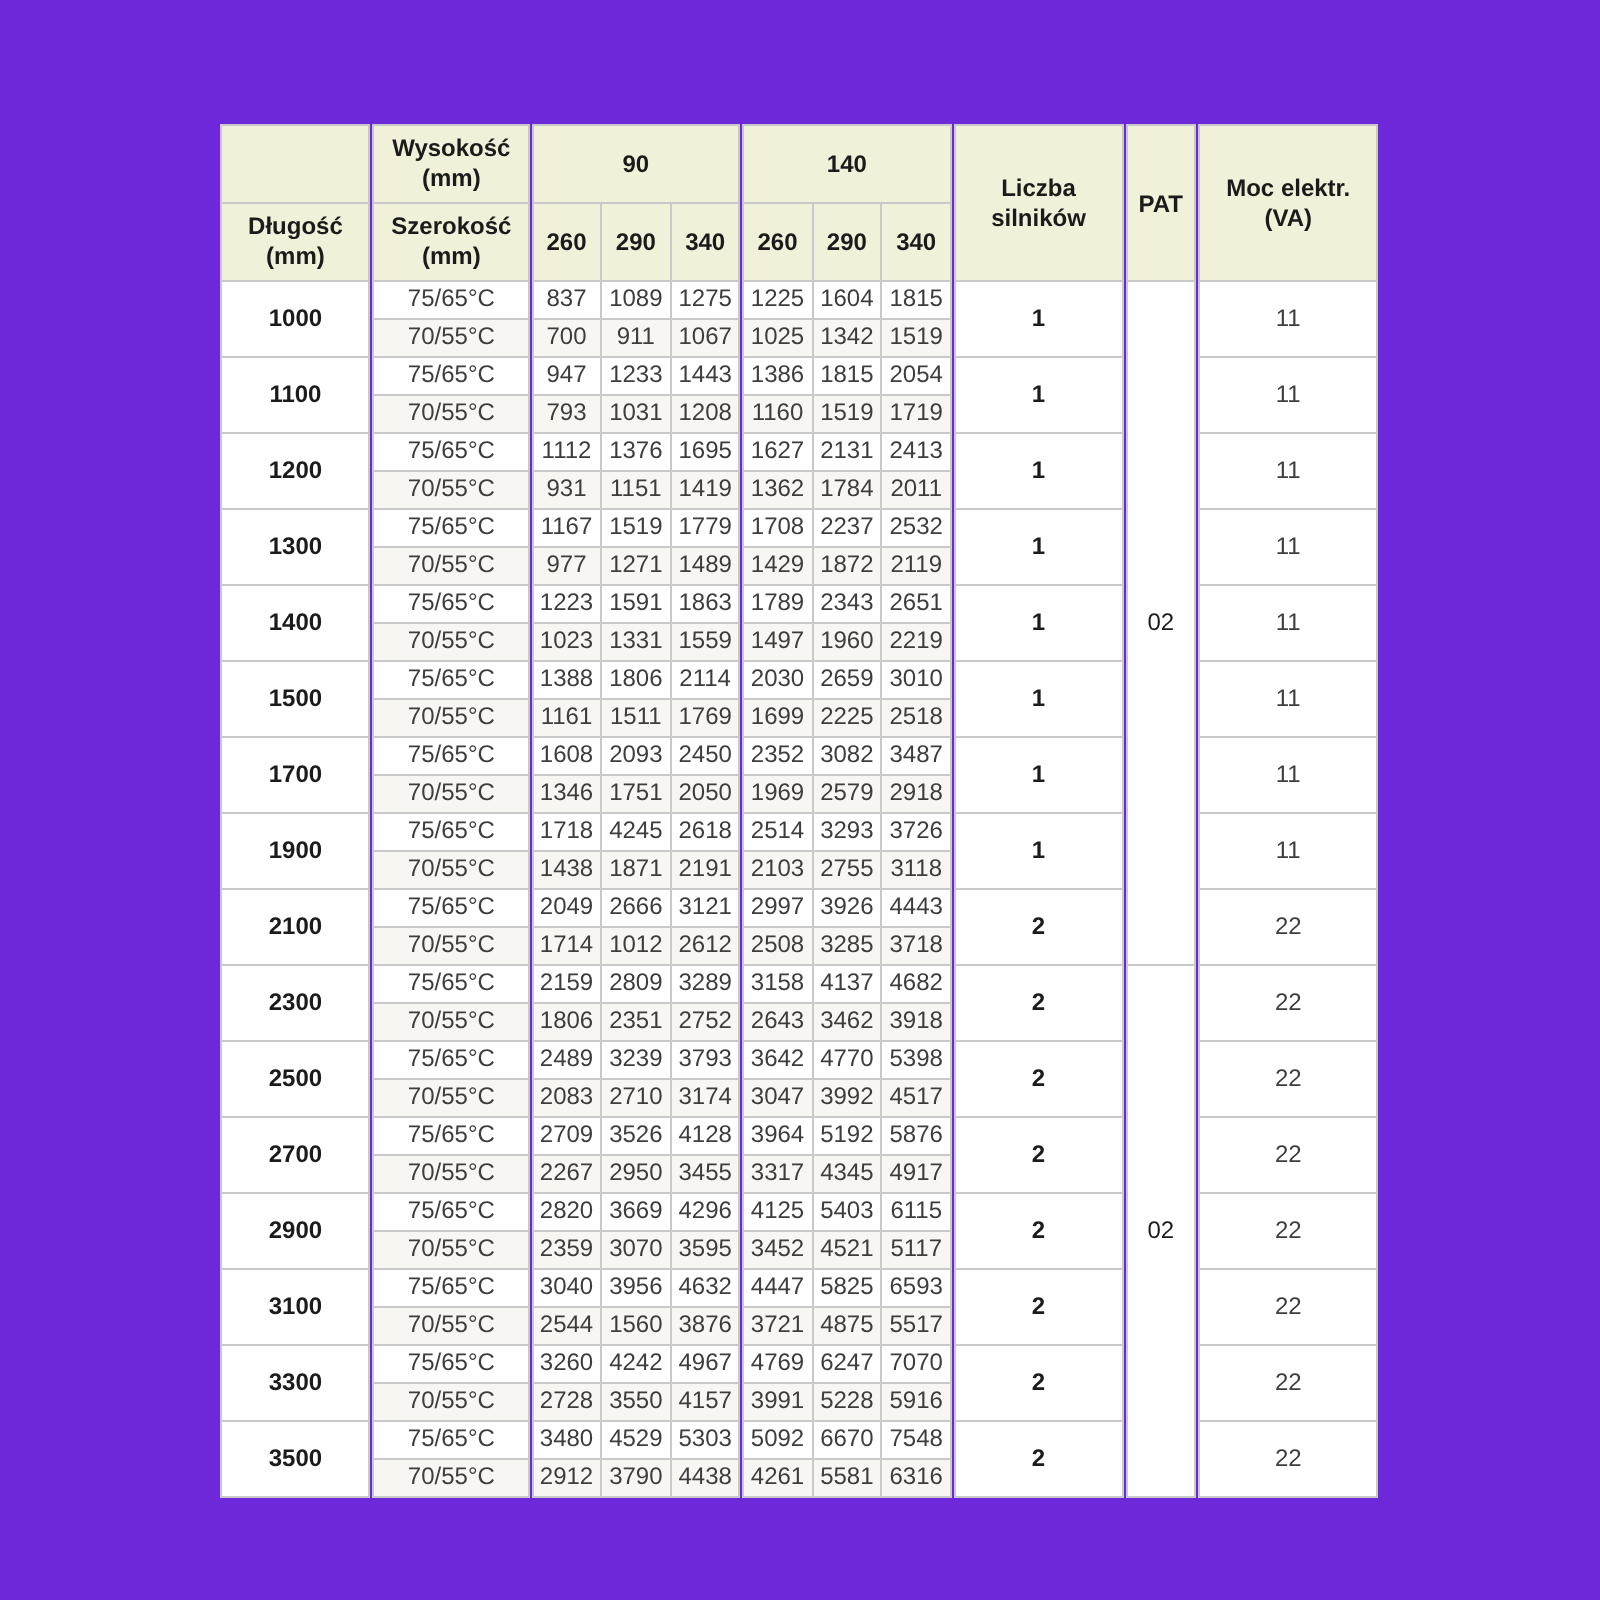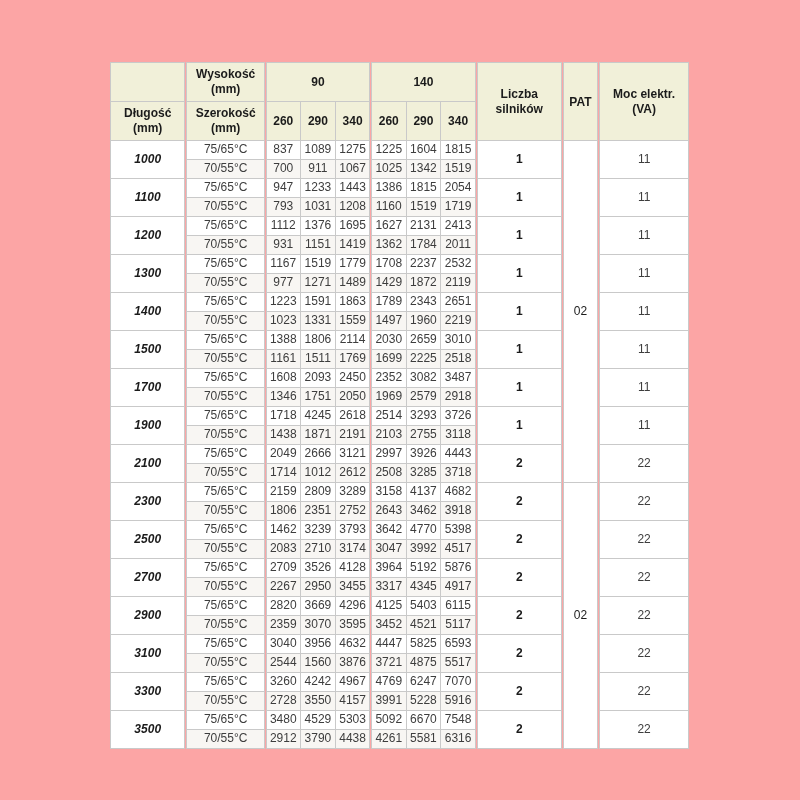--- a/index.html
+++ b/index.html
@@ -7,21 +7,21 @@
     padding: 0;
     background: #ffffff;
     width: 800px;
     height: 800px;
     font-family: "Liberation Sans", sans-serif;
   }
   .page {
     position: relative;
     width: 800px;
     height: 800px;
-    background: #fca5a5;
+    background: #6d28d9;
     overflow: hidden;
   }
   .table-wrap {
     position: absolute;
     left: 110px;
     top: 62px;
   }
   table.spec {
     border-collapse: collapse;
     table-layout: fixed;
@@ -43,21 +43,21 @@
     padding: 1px 2px;
   }
   .pre { white-space: pre-line; line-height: 1.25; }
   tbody td, tbody th {
     font-size: 12px;
     height: 18px;
     padding: 0 1px;
     line-height: 1.1;
     background: #ffffff;
   }
-  .len    { font-weight: bold; color: #1b1b1b; font-style: italic; }
+  .len    { font-weight: bold; color: #1b1b1b; }
   .temp   { color: #3d3d3d; font-weight: normal; }
   .val    { color: #3d3d3d; }
   .motors { font-weight: bold; color: #1b1b1b; }
   .pat    { font-weight: normal; color: #1b1b1b; }
   .power  { color: #3d3d3d; text-align: center; }
   .row-b .temp, .row-b .val { background: #f8f6f3; }
   .dbl { border-left: 3px double #c9c9c9; }
 </style>
 </head>
 <body>
@@ -313,21 +313,21 @@
             <td class="val dbl">1806</td>
             <td class="val">2351</td>
             <td class="val">2752</td>
             <td class="val dbl">2643</td>
             <td class="val">3462</td>
             <td class="val">3918</td>
           </tr>
           <tr class="row-a">
             <th class="len" rowspan="2">2500</th>
             <td class="temp dbl">75/65°C</td>
-            <td class="val dbl">1462</td>
+            <td class="val dbl">2489</td>
             <td class="val">3239</td>
             <td class="val">3793</td>
             <td class="val dbl">3642</td>
             <td class="val">4770</td>
             <td class="val">5398</td>
             <td class="motors dbl" rowspan="2">2</td>
             <td class="power dbl" rowspan="2">22</td>
           </tr>
           <tr class="row-b">
             <td class="temp dbl">70/55°C</td>

